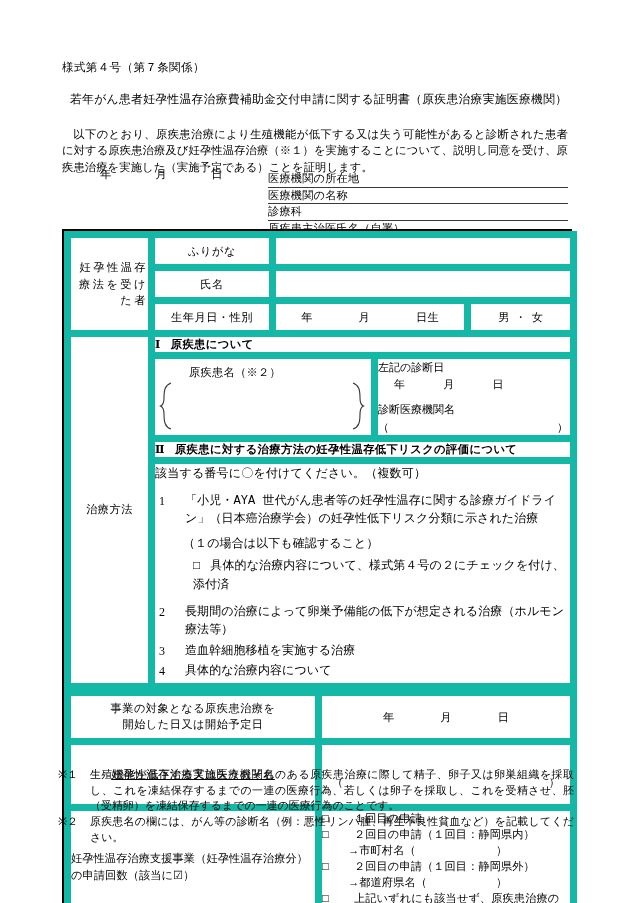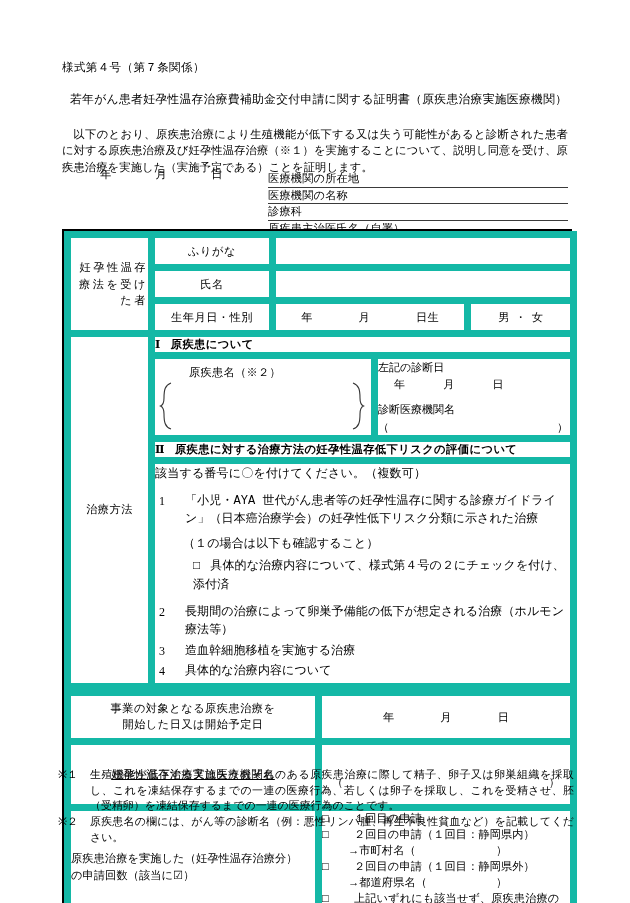--- a/index.html
+++ b/index.html
@@ -410,21 +410,21 @@
       <td class="rowlabel" style="padding:22px 4px;text-decoration:underline;">妊孕性温存治療実施医療機関名</td>
       <td class="paren-cell">
         <span class="open">（</span>
         <span></span>
         <span class="close">）</span>
       </td>
     </tr>
 
     <tr>
       <td class="apply-label">
-        <div>原疾患治療を実施した（妊孕性温存治療分）</div>
+        <div>妊孕性温存治療支援事業（妊孕性温存治療分）</div>
         <div>の申請回数（該当に☑）</div>
       </td>
       <td class="apply-opts">
 
         <div class="opt-row">
           <span class="opt-box">□</span>
           <span class="opt-txt">１回目の申請</span>
         </div>
 
         <div class="opt-row">

